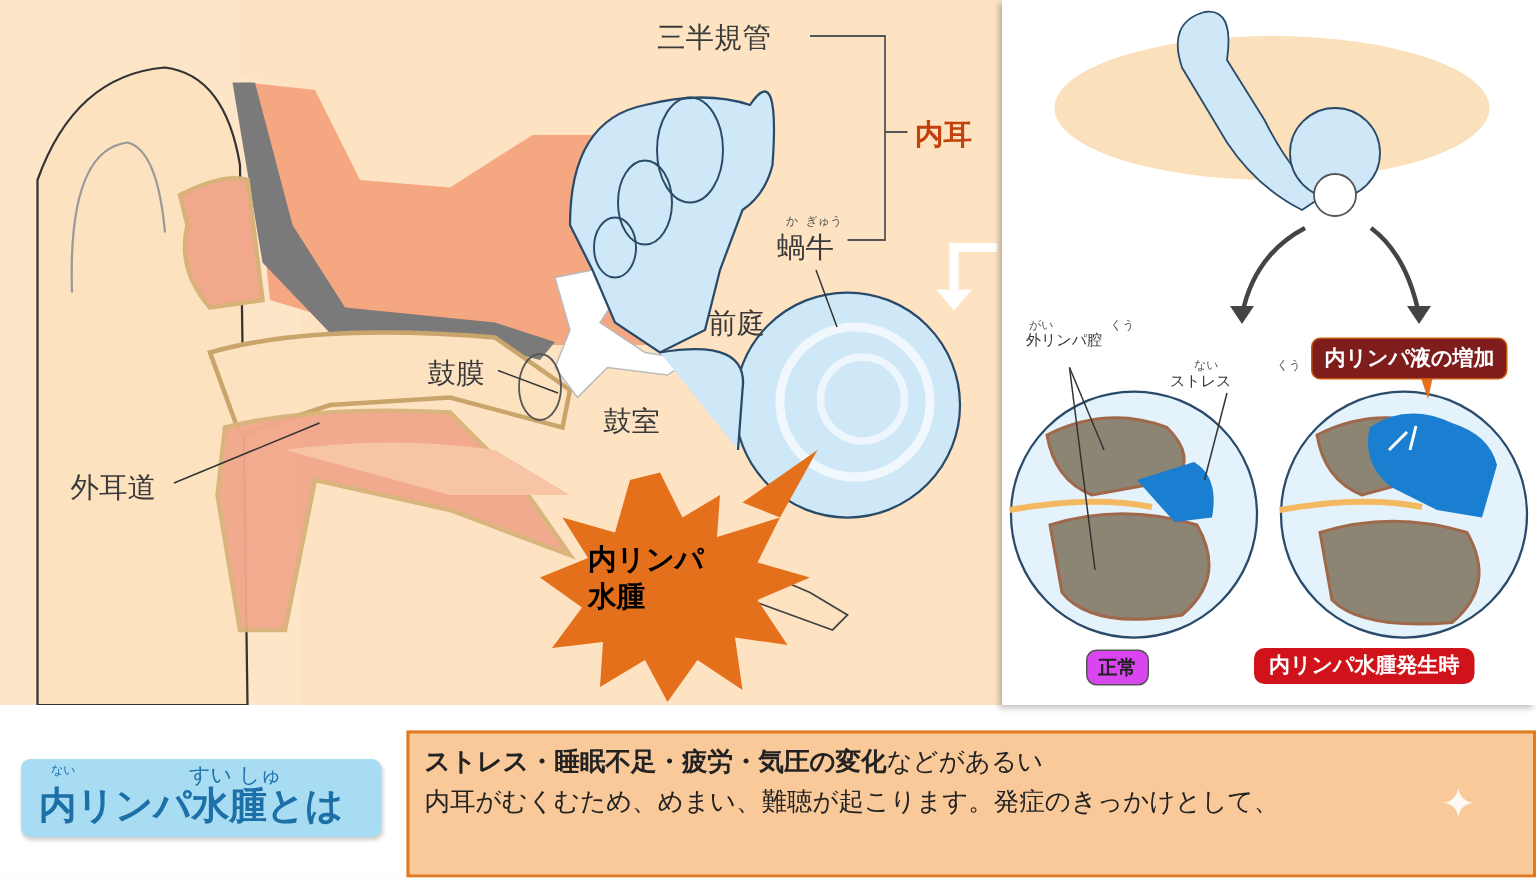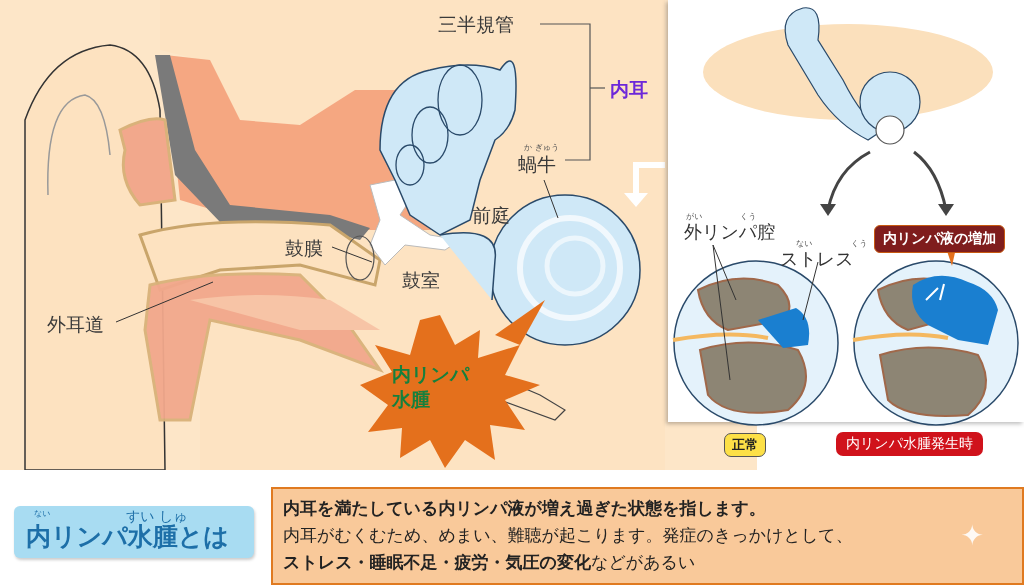--- a/index.html
+++ b/index.html
@@ -1,32 +1,32 @@
 <!DOCTYPE html>
 <html><head>
 <meta charset="utf-8">
 <style>
   * { box-sizing: border-box; margin: 0; padding: 0; }
   html, body { width: 1024px; height: 585px; overflow: hidden; background: #ffffff; }
   body { position: relative; font-family: "DejaVu Sans", sans-serif; }
 
-  .main-illustration { position: absolute; left: 0; top: 0; width: 757px; height: 470px; background: #fde6c8; overflow: hidden; }
+  .main-illustration { position: absolute; left: 0; top: 0; width: 757px; height: 470px; background: #fde6c8; overflow: hidden; font-family: Liberation Mono, monospace; }
   .main-illustration svg { position: absolute; left: 0; top: 0; }
   .lbl { position: absolute; color: #3a3a3a; font-size: 19px; white-space: nowrap; }
   .ruby { position: absolute; font-size: 8px; color: #555; white-space: nowrap; }
-  .bold-lbl { font-weight: bold; color: #6d28d9; }
+  .bold-lbl { font-weight: bold; color: #c2410c; }
 
-  .starburst-text { position: absolute; left: 392px; top: 362px; color: #15803d; font-size: 19px; line-height: 25px; font-weight: bold; }
+  .starburst-text { position: absolute; left: 392px; top: 362px; color: #000000; font-size: 19px; line-height: 25px; font-weight: bold; }
 
-  .detail-panel { position: absolute; left: 668px; top: 0; width: 356px; height: 422px; background: #ffffff; box-shadow: -2px 2px 4px rgba(0,0,0,0.25); padding-left: 27px; }
+  .detail-panel { position: absolute; left: 668px; top: 0; width: 356px; height: 470px; background: #ffffff; box-shadow: -2px 2px 4px rgba(0,0,0,0.25); padding-left: 27px; }
   .detail-panel svg { position: absolute; left: 0; top: 0; }
-  .panel-lbl { position: absolute; font-size: 18px; color: #333; white-space: nowrap; }
+  .panel-lbl { position: absolute; font-size: 10px; color: #333; white-space: nowrap; }
   .callout { position: absolute; left: 874px; top: 225px; background: #7f1d1d; color: #fff; font-weight: bold; font-size: 14px; padding: 4px 8px; border-radius: 6px; border: 1px solid #c85a10; }
-  .badge-normal { position: absolute; left: 724px; top: 433px; border: 1px solid #555; border-radius: 7px; padding: 2px 7px; font-size: 13px; font-weight: bold; color: #222; background: #fde047; }
-  .badge-hydrops { position: absolute; left: 836px; top: 432px; background: #d0121b; color: #fff; border-radius: 7px; padding: 3px 10px; font-size: 14px; font-weight: normal; }
+  .badge-normal { position: absolute; left: 724px; top: 433px; border: 1px solid #555; border-radius: 7px; padding: 2px 7px; font-size: 13px; font-weight: bold; color: #222; background: #d946ef; }
+  .badge-hydrops { position: absolute; left: 836px; top: 432px; background: #d0121b; color: #fff; border-radius: 7px; padding: 3px 10px; font-size: 14px; font-weight: bold; }
 
   .title-box { position: absolute; left: 14px; top: 506px; width: 240px; height: 52px; background: #a8dcf2; border-radius: 6px; box-shadow: 1px 2px 3px rgba(0,0,0,0.2); }
   .title-box .t { position: absolute; left: 12px; top: 14px; font-size: 25px; font-weight: bold; color: #1d6fa8; white-space: nowrap; }
   .title-box .r1 { position: absolute; left: 20px; top: 2px; font-size: 8px; color: #1d6fa8; }
   .title-box .r2 { position: absolute; left: 112px; top: 2px; font-size: 14px; color: #1d6fa8; }
 
   .desc-box { position: absolute; left: 271px; top: 487px; width: 753px; height: 98px; background: #f9c99a; border: 2px solid #e07a20; padding: 6px 10px; }
   .desc-box p { font-size: 17px; line-height: 27px; color: #222; white-space: nowrap; }
   .desc-box .b { font-weight: bold; }
   .sparkle { position: absolute; right: 38px; top: 30px; color: #ffffff; font-size: 28px; opacity: 0.9; }
@@ -146,17 +146,16 @@
 <div class="badge-normal">正常</div>
 <div class="badge-hydrops">内リンパ水腫発生時</div>
 
 <div class="title-box">
   <span class="r1">ない</span>
   <span class="r2">すい しゅ</span>
   <span class="t">内リンパ水腫とは</span>
 </div>
 
 <div class="desc-box">
-  <p class="b">内耳を満たしている内リンパ液が増え過ぎた状態を指します。</p>
+  <p><span class="b">ストレス・睡眠不足・疲労・気圧の変化</span><span>などがあるい</span></p>
   <p>内耳がむくむため、めまい、難聴が起こります。発症のきっかけとして、</p>
-  <p><span class="b">ストレス・睡眠不足・疲労・気圧の変化</span><span>などがあるい</span></p>
   <span class="sparkle">✦</span>
 </div>
 
 </body></html>

